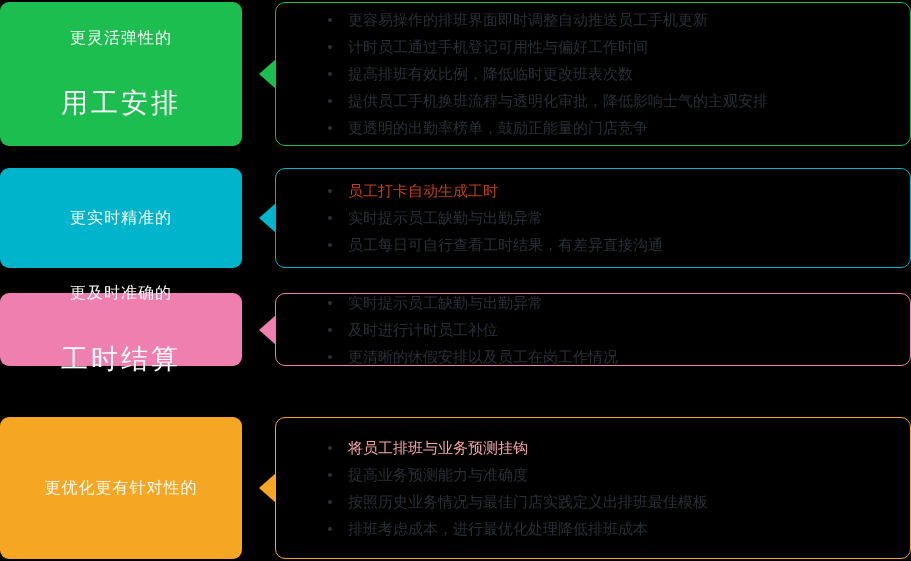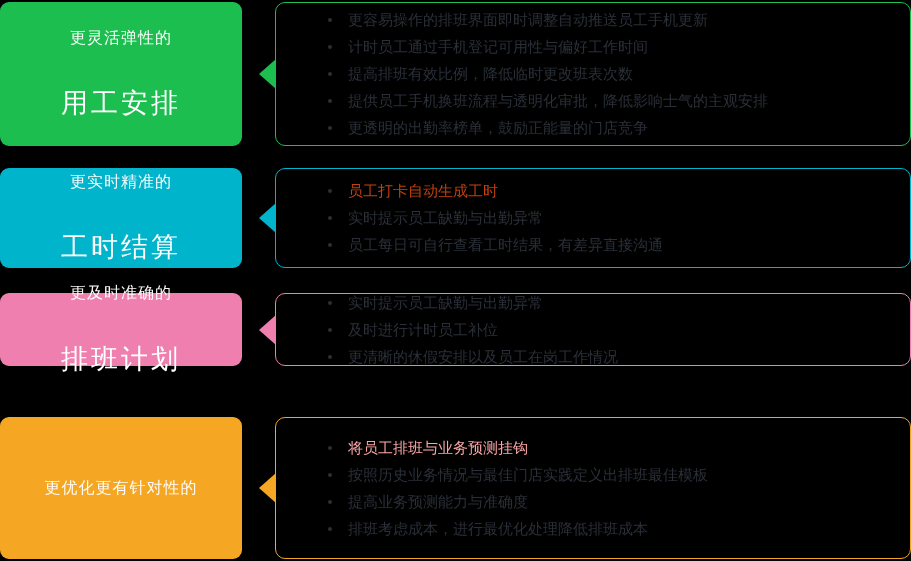--- a/index.html
+++ b/index.html
@@ -138,55 +138,54 @@
           <li class="bullet" style="color: rgb(42, 47, 56);">计时员工通过手机登记可用性与偏好工作时间</li>
           <li class="bullet" style="color: rgb(42, 47, 56);">提高排班有效比例，降低临时更改班表次数</li>
           <li class="bullet" style="color: rgb(42, 47, 56);">提供员工手机换班流程与透明化审批，降低影响士气的主观安排</li>
           <li class="bullet" style="color: rgb(42, 47, 56);">更透明的出勤率榜单，鼓励正能量的门店竞争</li>
         </ul>
       </div>
     </div>
     <div class="row" style="top: 168px; height: 100px;">
       <div class="card" style="background: rgb(0, 180, 204);">
         <div class="card-sub">更实时精准的</div>
-        <div class="card-title">工时结算</div>
       </div>
       <div class="gutter"></div>
       <div class="panel" style="border-color: rgb(0, 180, 204); color: rgb(0, 180, 204);">
         <span class="arrow"></span>
         <ul class="bullets">
           <li class="bullet" style="color: #c2410c;">员工打卡自动生成工时</li>
           <li class="bullet" style="color: rgb(42, 47, 56);">实时提示员工缺勤与出勤异常</li>
           <li class="bullet" style="color: rgb(42, 47, 56);">员工每日可自行查看工时结果，有差异直接沟通</li>
         </ul>
       </div>
     </div>
     <div class="row" style="top: 293px; height: 73px;">
       <div class="card" style="background: rgb(238, 127, 174);">
         <div class="card-sub">更及时准确的</div>
-        <div class="card-title">排班计划</div>
+        <div class="card-title">工时结算</div>
       </div>
       <div class="gutter"></div>
       <div class="panel" style="border-color: rgb(238, 127, 174); color: rgb(238, 127, 174);">
         <span class="arrow"></span>
         <ul class="bullets">
           <li class="bullet" style="color: rgb(42, 47, 56);">实时提示员工缺勤与出勤异常</li>
           <li class="bullet" style="color: rgb(42, 47, 56);">及时进行计时员工补位</li>
           <li class="bullet" style="color: rgb(42, 47, 56);">更清晰的休假安排以及员工在岗工作情况</li>
         </ul>
       </div>
     </div>
     <div class="row" style="top: 417px; height: 142px;">
       <div class="card" style="background: rgb(245, 166, 35);">
         <div class="card-sub">更优化更有针对性的</div>
       </div>
       <div class="gutter"></div>
       <div class="panel" style="border-color: rgb(245, 166, 35); color: rgb(245, 166, 35);">
         <span class="arrow"></span>
         <ul class="bullets">
           <li class="bullet" style="color: #fca5a5;">将员工排班与业务预测挂钩</li>
+          <li class="bullet" style="color: rgb(42, 47, 56);">提高业务预测能力与准确度</li>
           <li class="bullet" style="color: rgb(42, 47, 56);">按照历史业务情况与最佳门店实践定义出排班最佳模板</li>
-          <li class="bullet" style="color: rgb(42, 47, 56);">提高业务预测能力与准确度</li>
           <li class="bullet" style="color: rgb(42, 47, 56);">排班考虑成本，进行最优化处理降低排班成本</li>
         </ul>
       </div>
     </div>
   </div>
 
 </body></html>

